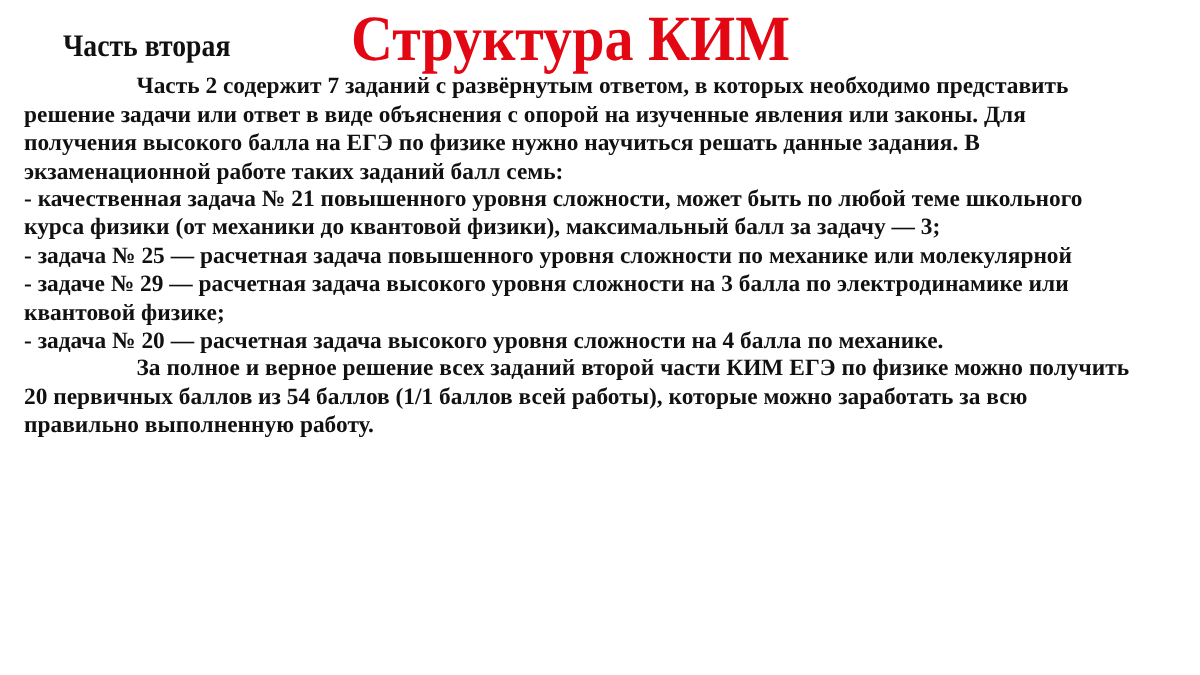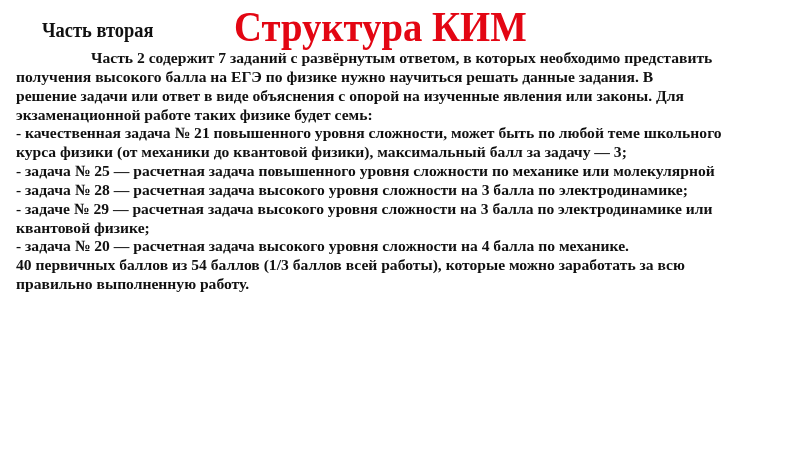--- a/index.html
+++ b/index.html
@@ -26,25 +26,25 @@
   .indent { padding-left: 75px; }
 </style>
 </head>
 <body>
 
 <div class="subtitle">Часть вторая</div>
 <div class="title">Структура КИМ</div>
 
 <div class="body">
   <span class="line indent">Часть 2 содержит 7 заданий с развёрнутым ответом, в которых необходимо представить</span>
+  <span class="line">решение задачи или ответ в виде объяснения с опорой на изученные явления или законы. Для</span>
   <span class="line">получения высокого балла на ЕГЭ по физике нужно научиться решать данные задания. В</span>
-  <span class="line">решение задачи или ответ в виде объяснения с опорой на изученные явления или законы. Для</span>
-  <span class="line">экзаменационной работе таких физике будет семь:</span>
+  <span class="line">экзаменационной работе таких заданий балл семь:</span>
   <span class="line">- качественная задача № 21 повышенного уровня сложности, может быть по любой теме школьного</span>
   <span class="line">курса физики (от механики до квантовой физики), максимальный балл за задачу — 3;</span>
   <span class="line">- задача № 25 — расчетная задача повышенного уровня сложности по механике или молекулярной</span>
-  <span class="line">- задача № 28 — расчетная задача высокого уровня сложности на 3 балла по электродинамике;</span>
   <span class="line">- задаче № 29 — расчетная задача высокого уровня сложности на 3 балла по электродинамике или</span>
   <span class="line">квантовой физике;</span>
   <span class="line">- задача № 20 — расчетная задача высокого уровня сложности на 4 балла по механике.</span>
-  <span class="line">40 первичных баллов из 54 баллов (1/3 баллов всей работы), которые можно заработать за всю</span>
+  <span class="line indent">За полное и верное решение всех заданий второй части КИМ ЕГЭ по физике можно получить</span>
+  <span class="line">20 первичных баллов из 54 баллов (1/1 баллов всей работы), которые можно заработать за всю</span>
   <span class="line">правильно выполненную работу.</span>
 </div>
 
 </body></html>

